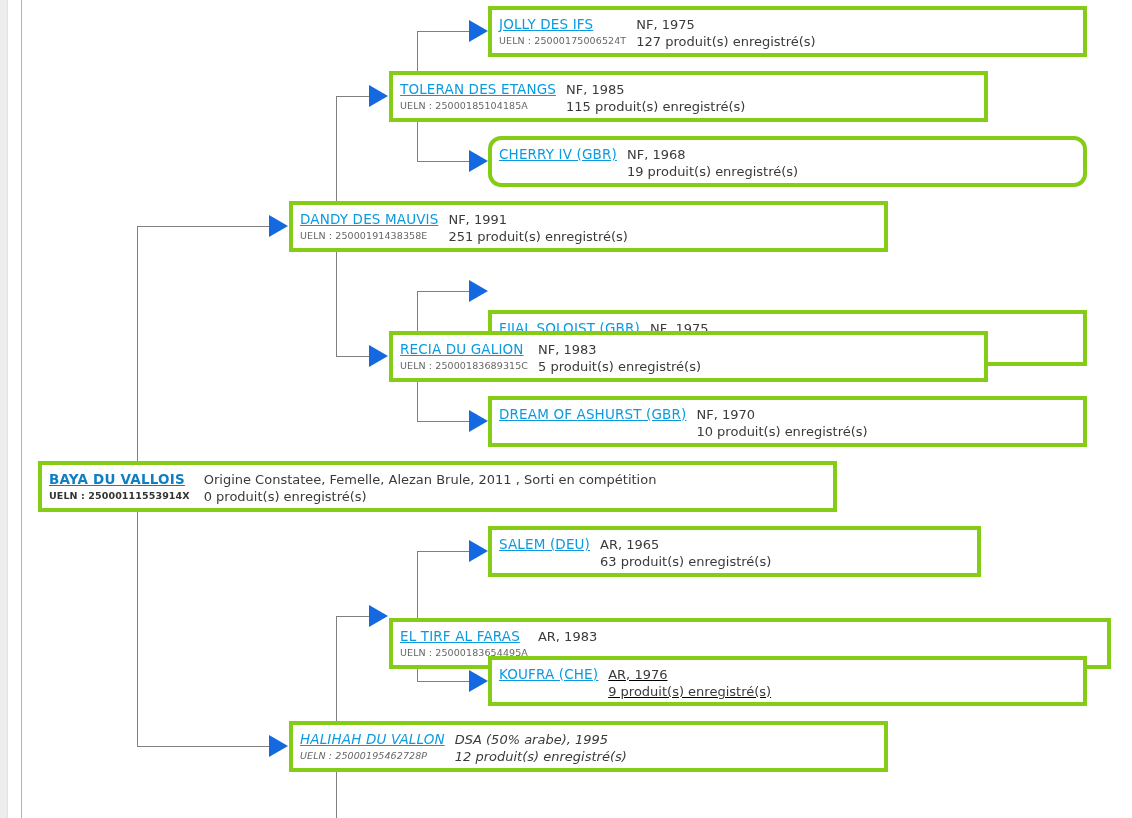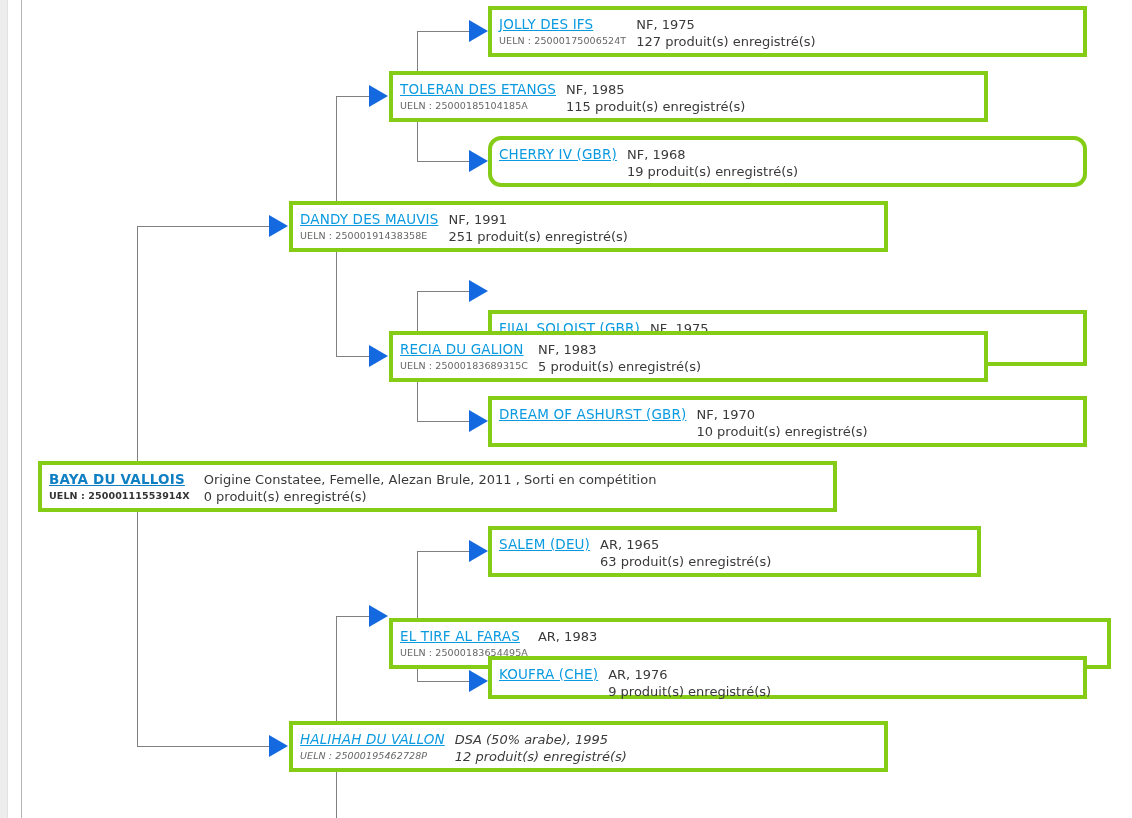--- a/index.html
+++ b/index.html
@@ -254,21 +254,21 @@
   <div class="node" style="left:389px; top:591px; width:722px; height:51px;margin-top:27px;">
     <span class="node-ident">
       <span class="node-link">EL TIRF AL FARAS</span>
       <span class="node-ueln">UELN : 25000183654495A</span>
     </span>
     <span class="node-info">
       <span class="node-desc">AR, 1983</span>
     </span>
   </div>
 
-  <div class="node" style="left:488px; top:656px; width:599px; height:43px;">
+  <div class="node" style="left:488px; top:656px; width:599px; height:50px;text-decoration:underline;">
     <span class="node-ident">
       <span class="node-link">KOUFRA (CHE)</span>
       <span class="node-ueln" style="visibility: hidden;"></span>
     </span>
     <span class="node-info">
       <span class="node-desc">AR, 1976</span>
       <span class="node-prod">9 produit(s) enregistré(s)</span>
     </span>
   </div>
 

